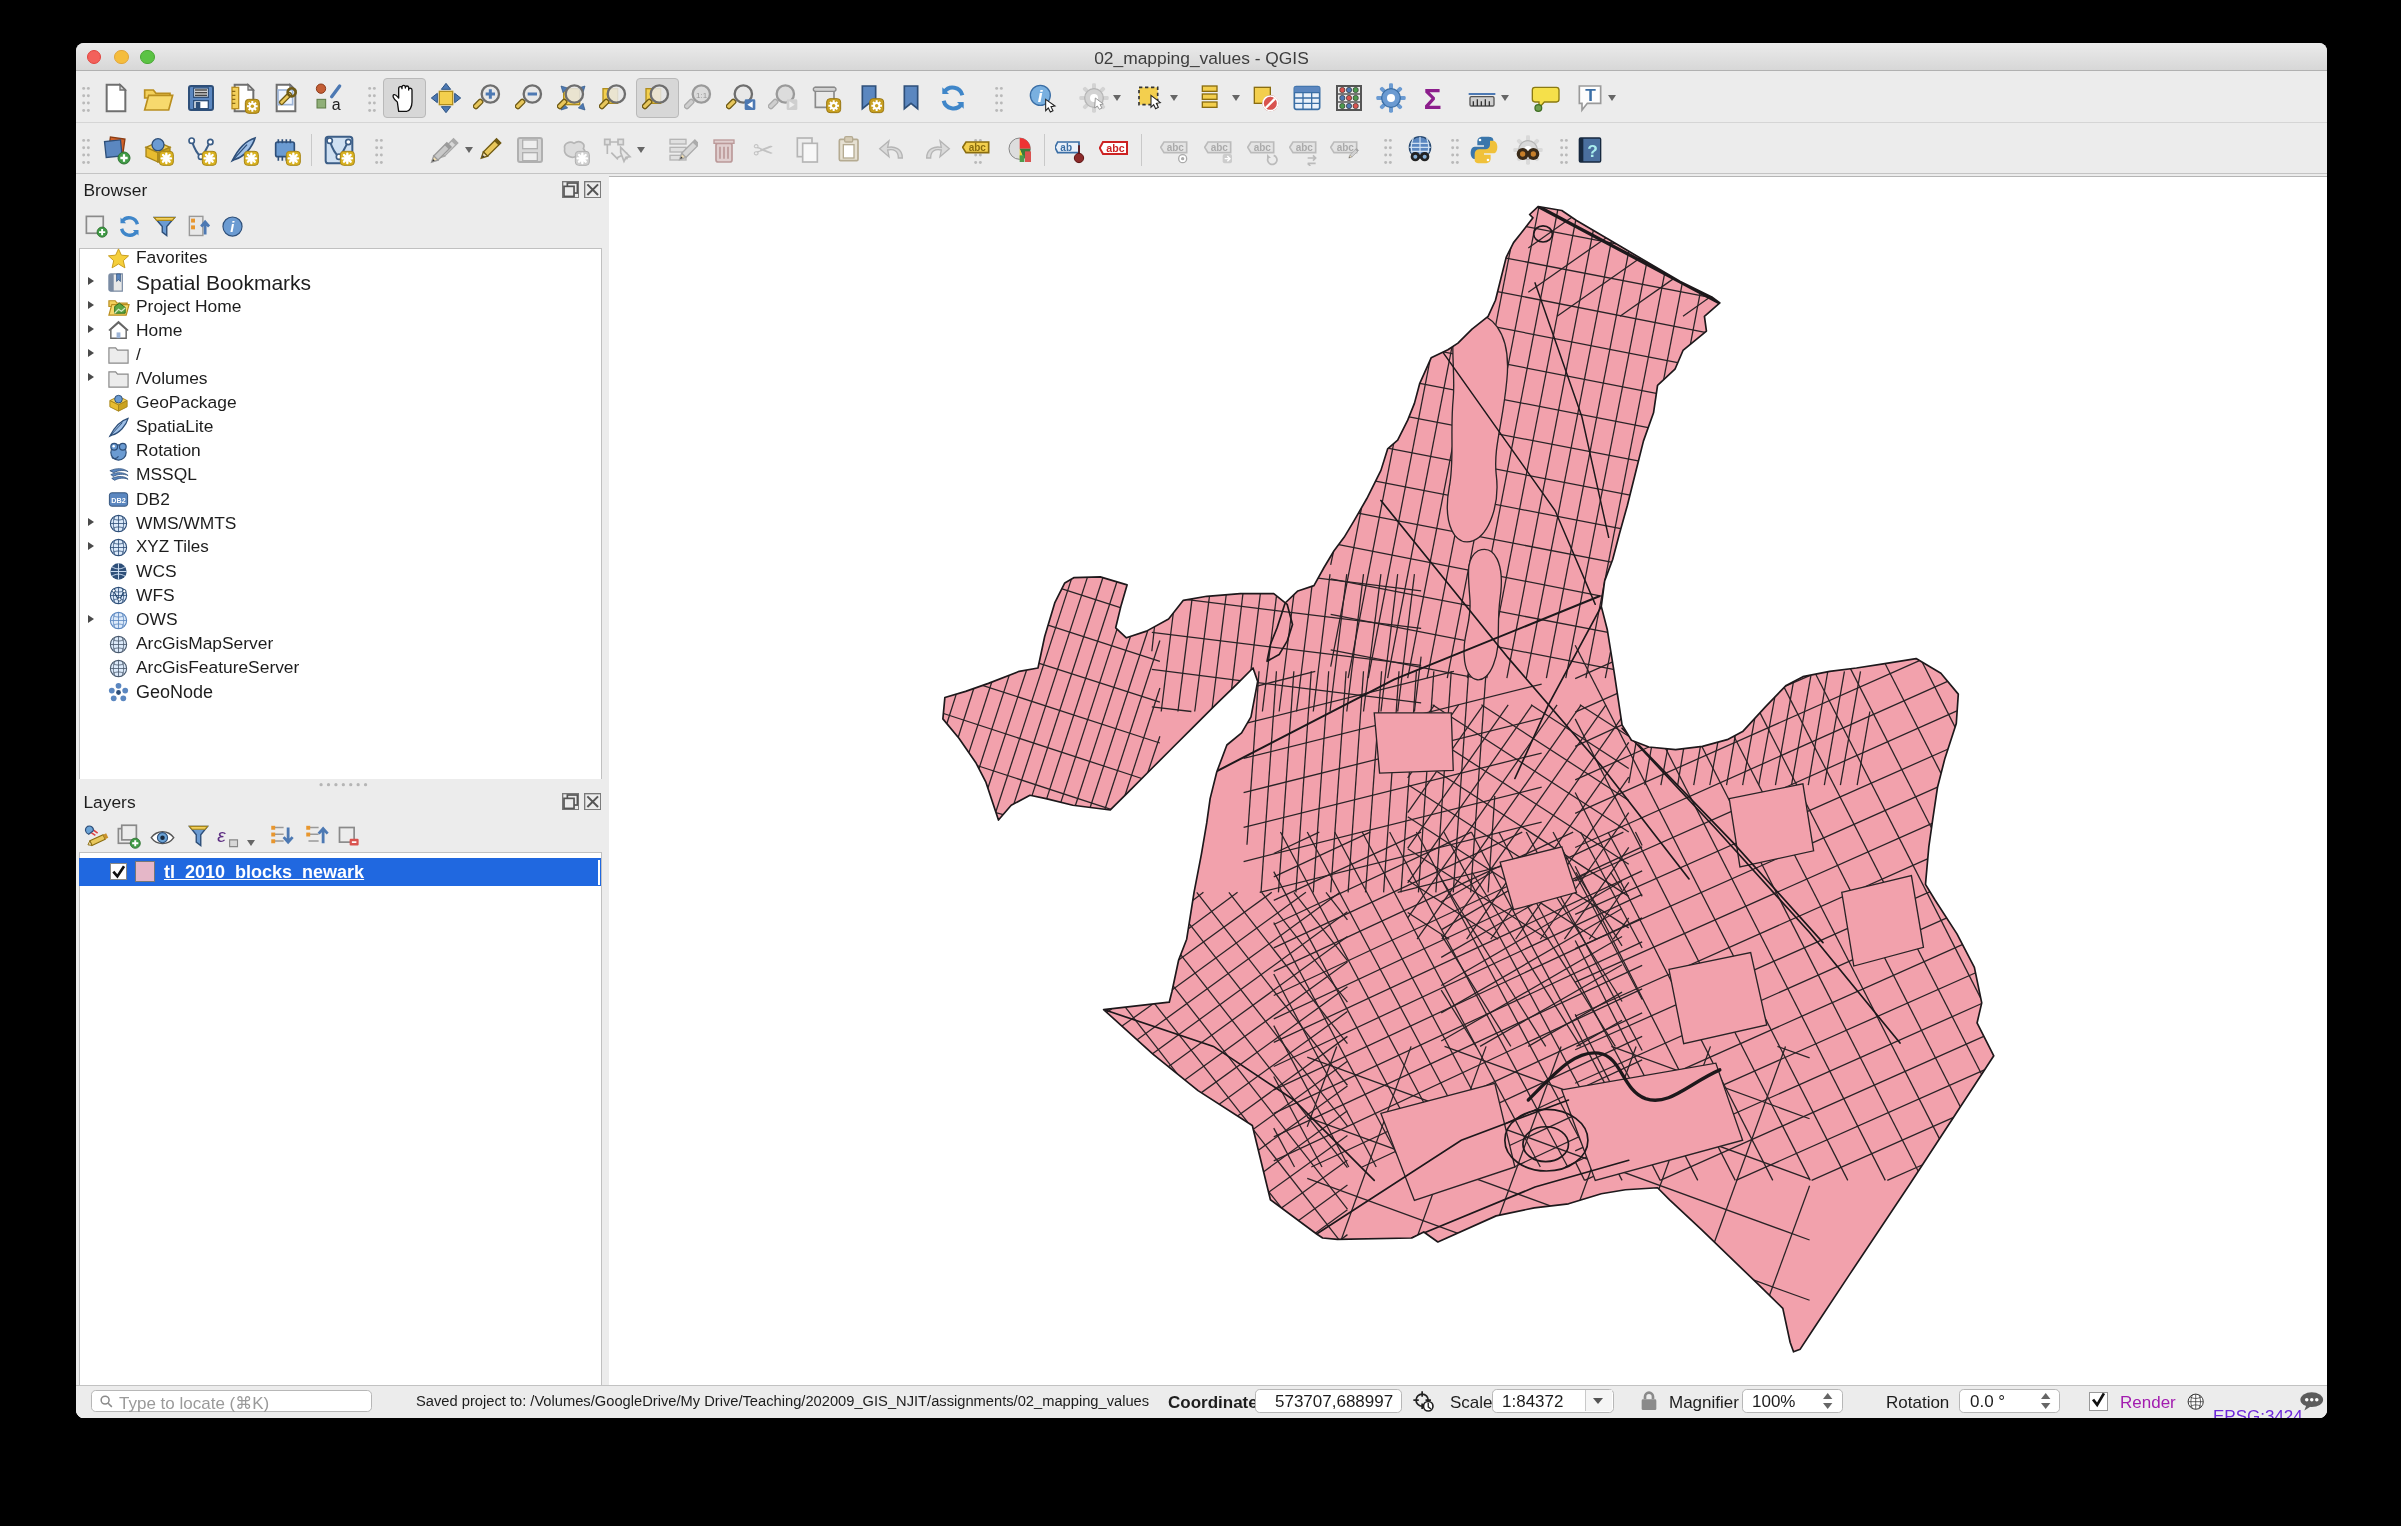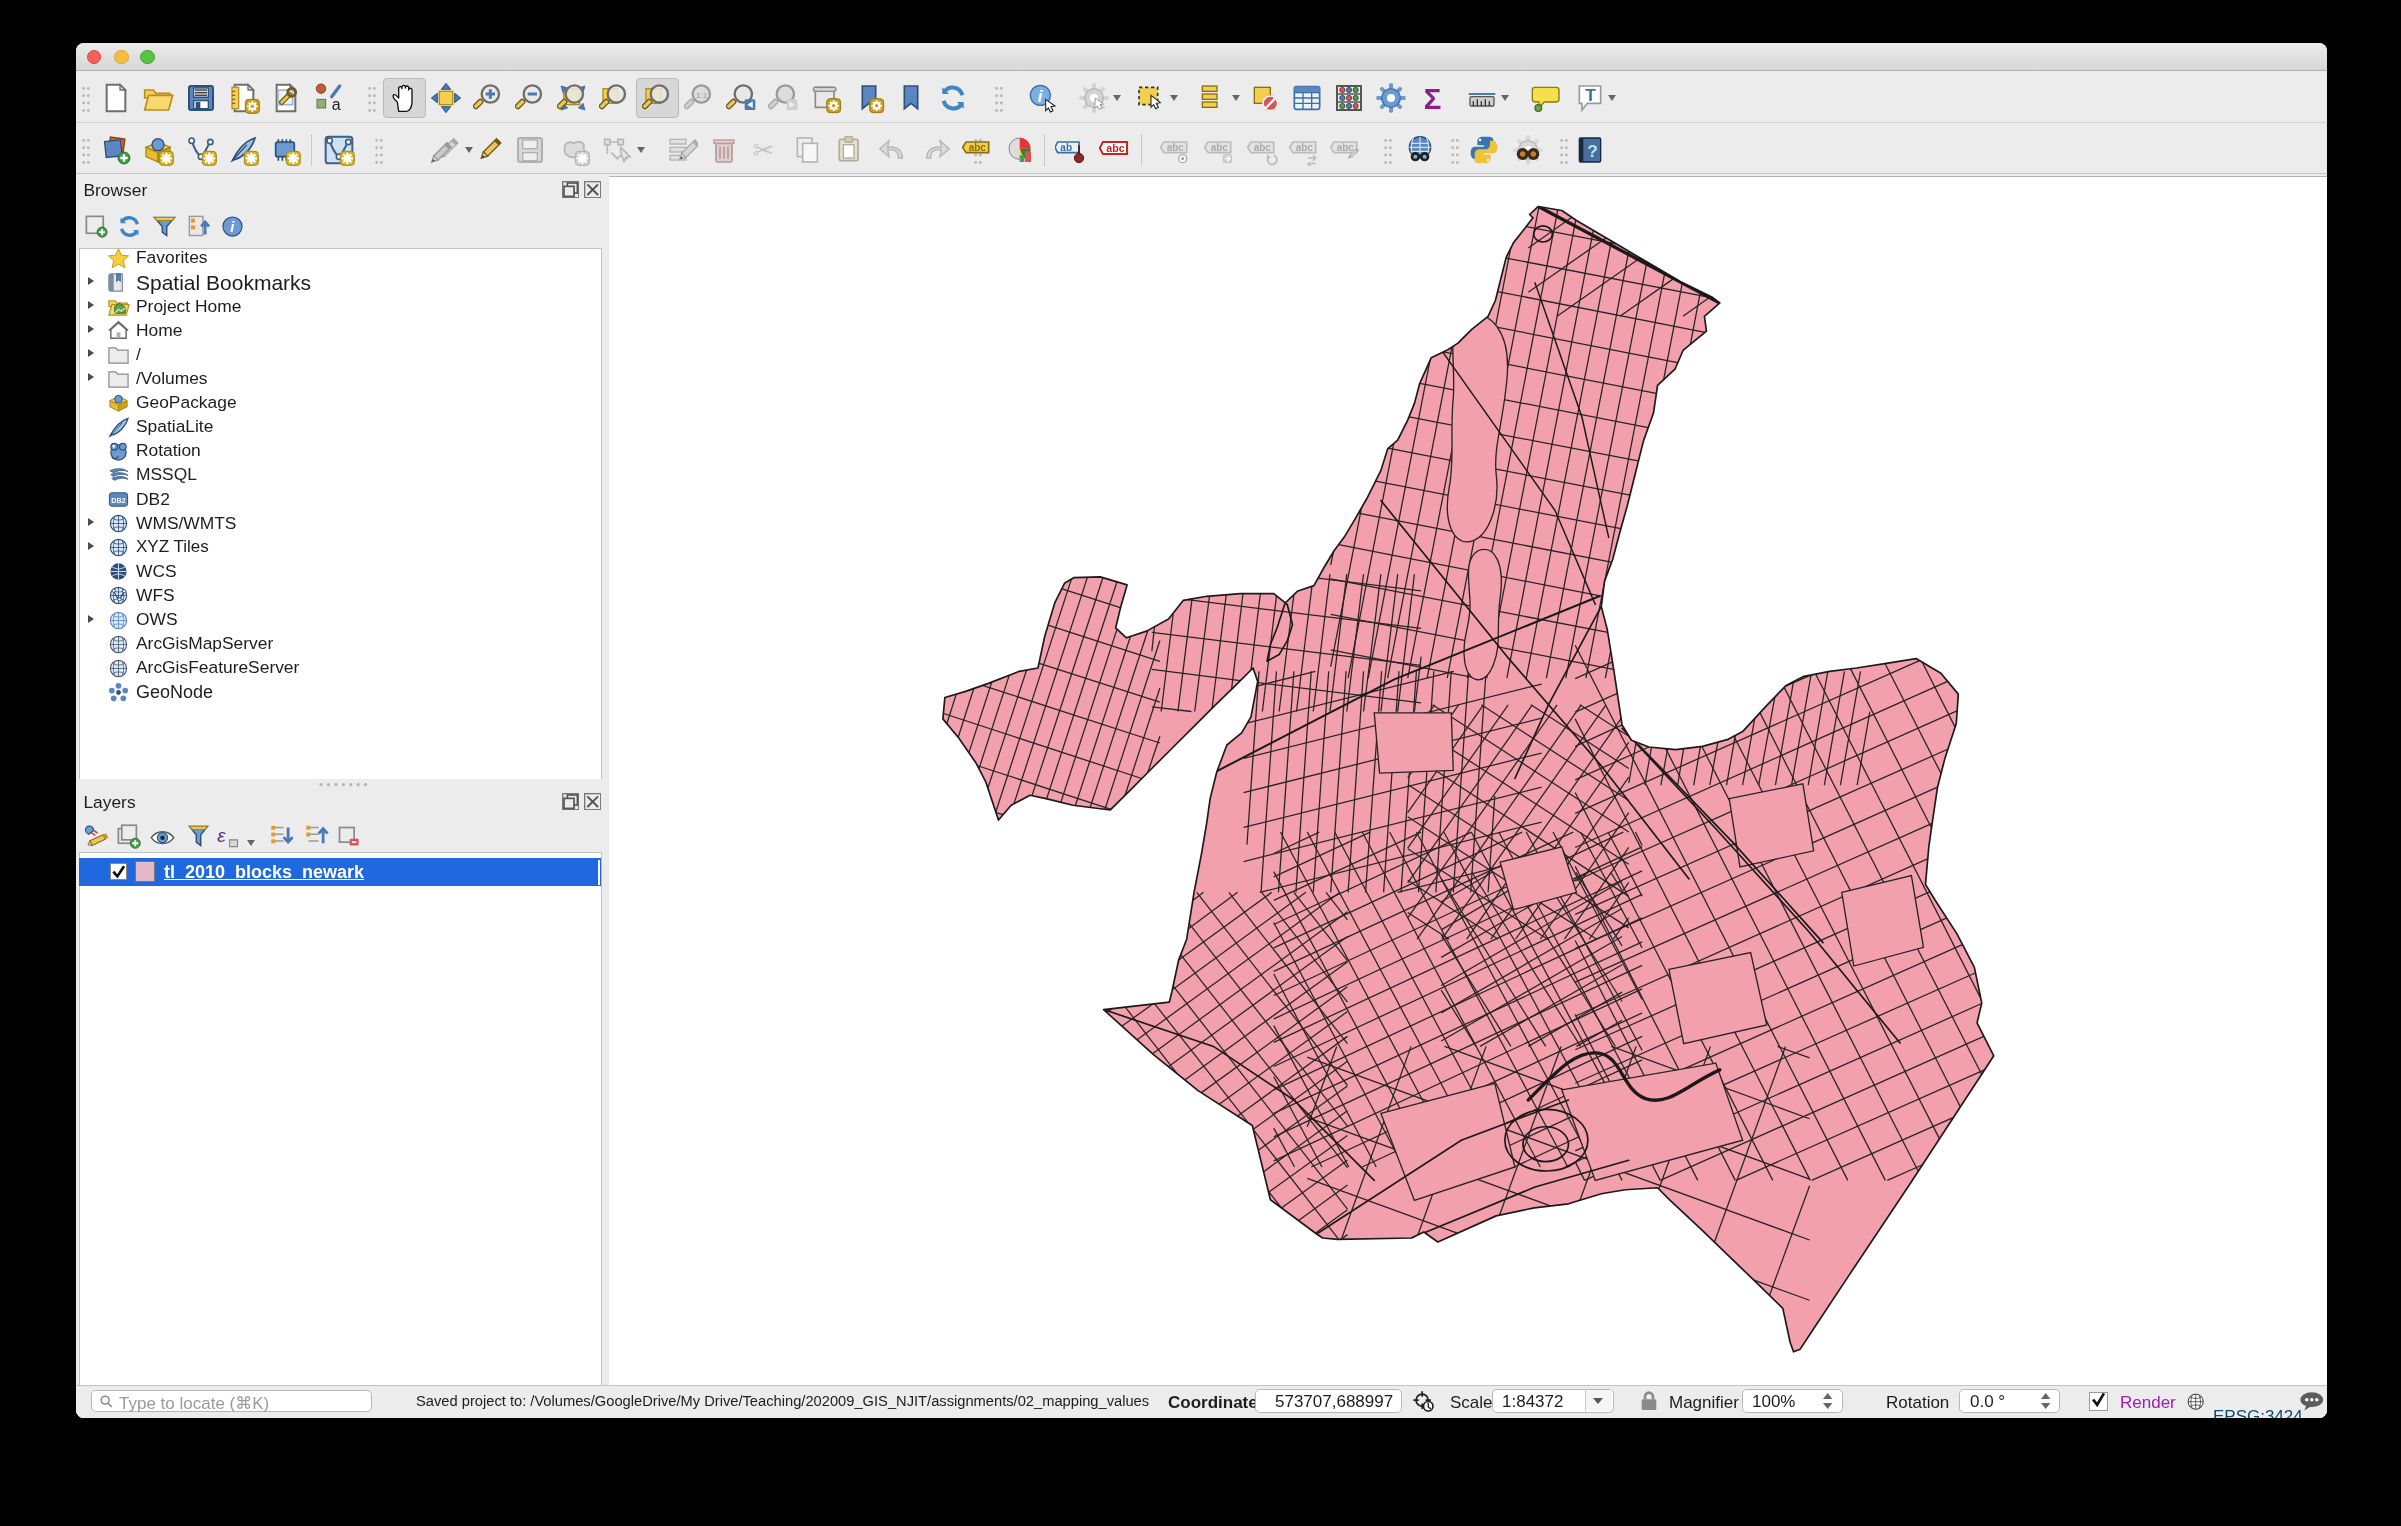--- a/index.html
+++ b/index.html
@@ -1,17 +1,18 @@
 <!DOCTYPE html>
 <html style="font-size:10.7px"><head><meta charset="utf-8"><style>html,body{margin:0;padding:0;width:2401px;height:1526px;background:#000;overflow:hidden}*{box-sizing:border-box;font-family:"Liberation Sans",sans-serif}#win{position:absolute;left:76px;top:43px;width:2251px;height:1375px;background:#ececec;border-radius:8px;overflow:hidden;box-shadow:0 0 0.7px #000}.abs{position:absolute}.lbl{position:absolute;color:#1d1d1d;font-size:17px;white-space:pre}.inbox{position:absolute;background:#fff;border:1.3px solid #b7b7b7;border-radius:4.7px}</style></head><body>
 <div id="win">
     <div class="abs" style="left:0;top:0;width:2251px;height:28px;background:linear-gradient(#ebebeb,#d7d7d7);border-bottom:0.7px solid #b1b1b1"></div>
     <div class="abs" style="left:10.7px;top:6.7px;width:14.7px;height:14.7px;border-radius:50%;background:#f3615b;border:0.7px solid #e0443e"></div>
     <div class="abs" style="left:38px;top:6.7px;width:14.7px;height:14.7px;border-radius:50%;background:#f5bd3d;border:0.7px solid #e0a53a"></div>
     <div class="abs" style="left:64px;top:6.7px;width:14.7px;height:14.7px;border-radius:50%;background:#5bc344;border:0.7px solid #48a733"></div>
+    <div class="abs" style="left:0;top:4.7px;width:2251px;text-align:center;font-size:17.4px;color:#3d3d3d">02_mapping_values - QGIS</div>
     <div class="abs" style="left:0;top:28px;width:2251px;height:52px;background:#ececec"></div>
     <div class="abs" style="left:0;top:80px;width:2251px;height:51px;background:#ececec;border-bottom:0.7px solid #c4c4c4"></div>
     <div class="abs" style="left:0;top:79px;width:2251px;height:0.7px;background:#d5d5d5"></div>
     <svg style="position:absolute;left:4.7px;top:42px" width="10.7" height="29.5" viewBox="0 0 16 44">
       <circle cx="4" cy="5" r="2.2" fill="#b9b9b9"></circle>
       <circle cx="11" cy="5" r="2.2" fill="#b9b9b9"></circle>
       <circle cx="4" cy="16" r="2.2" fill="#b9b9b9"></circle>
       <circle cx="11" cy="16" r="2.2" fill="#b9b9b9"></circle>
       <circle cx="4" cy="27" r="2.2" fill="#b9b9b9"></circle>
       <circle cx="11" cy="27" r="2.2" fill="#b9b9b9"></circle>
@@ -1222,21 +1223,21 @@
     </svg>
     <div class="abs" style="left:2013px;top:1349px;width:19px;height:19px;background:#fff;border:1.3px solid #999"></div>
     <svg class="abs" style="left:2013px;top:1347px" width="19" height="19" viewBox="0 0 28 28">
       <path d="M6 14 l6 8 10 -17" stroke="#111" stroke-width="4" fill="none"></path>
     </svg>
     <div class="lbl" style="left:2044px;top:1350px;font-size:17px;color:#a21caf;">Render</div>
     <svg class="abs" style="left:2109px;top:1348px" width="21.4" height="21.4" viewBox="0 0 48 48">
       <circle cx="24" cy="24" r="17" fill="#fff" stroke="#333" stroke-width="2.2"></circle>
       <path d="M7 24 h34 M24 7 v34 M11 13 c8 5 18 5 26 0 M11 35 c8 -5 18 -5 26 0 M17 8.5 c-5 9 -5 22 0 31 M31 8.5 c5 9 5 22 0 31" stroke="#333" stroke-width="1.7" fill="none"></path>
     </svg>
-    <div class="lbl" style="left:2137px;top:1364px;font-size:17px;color:#0c4a6e;">EPSG:3424</div>
+    <div class="lbl" style="left:2137px;top:1364px;font-size:17px;color:#6d28d9;">EPSG:3424</div>
     <svg class="abs" style="left:2223px;top:1348px" width="25.5" height="21.4" viewBox="0 0 38 32">
       <ellipse cx="19" cy="13" rx="17" ry="11" fill="#5c5c5c"></ellipse>
       <path d="M11 21 l-3 8 10 -6 z" fill="#5c5c5c"></path>
       <circle cx="11.5" cy="13" r="2.6" fill="#fff"></circle>
       <circle cx="19" cy="13" r="2.6" fill="#fff"></circle>
       <circle cx="26.5" cy="13" r="2.6" fill="#fff"></circle>
     </svg>
   </div>
 
 </body></html>

